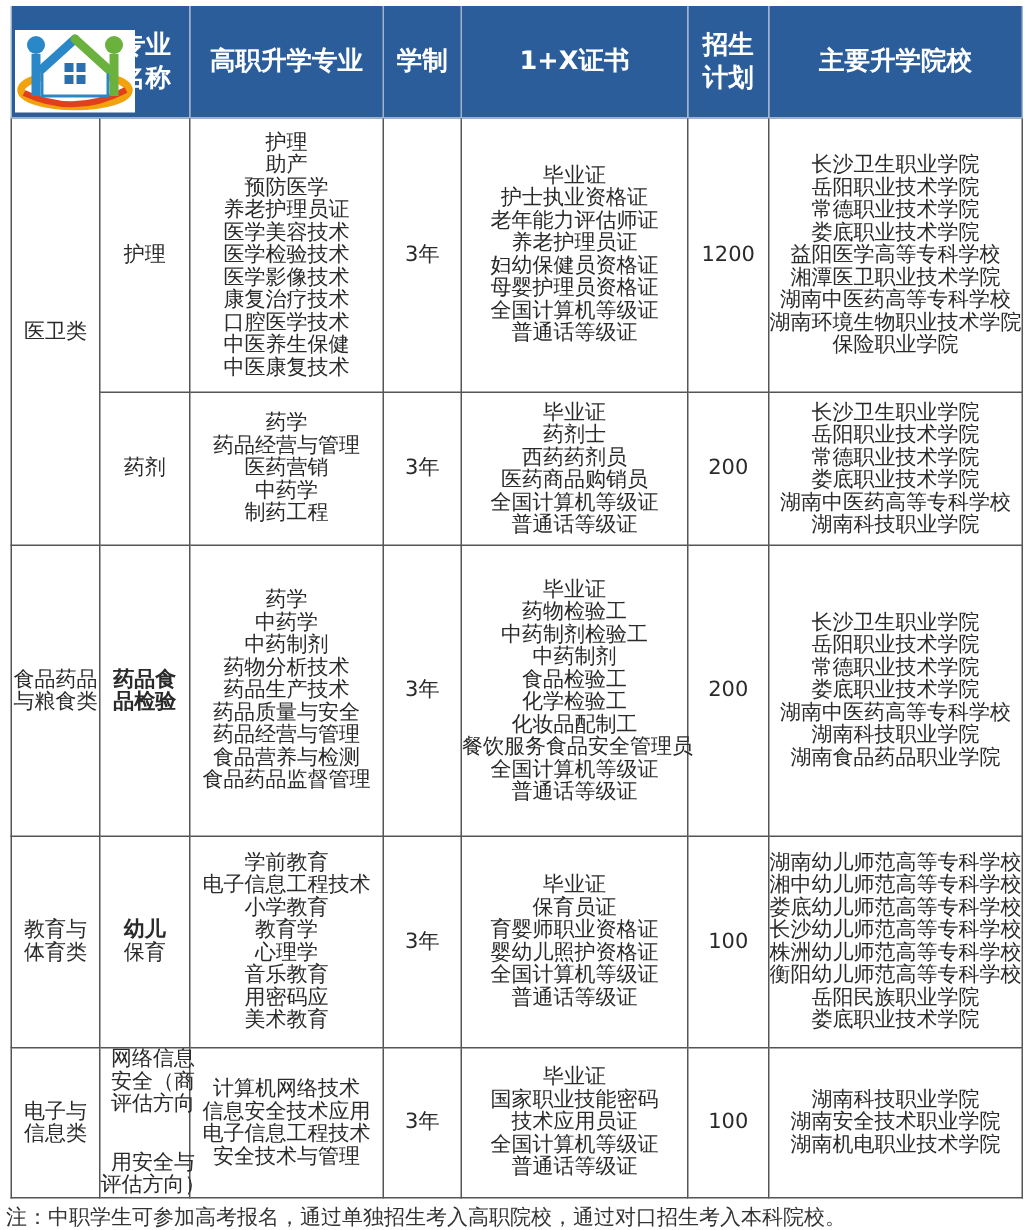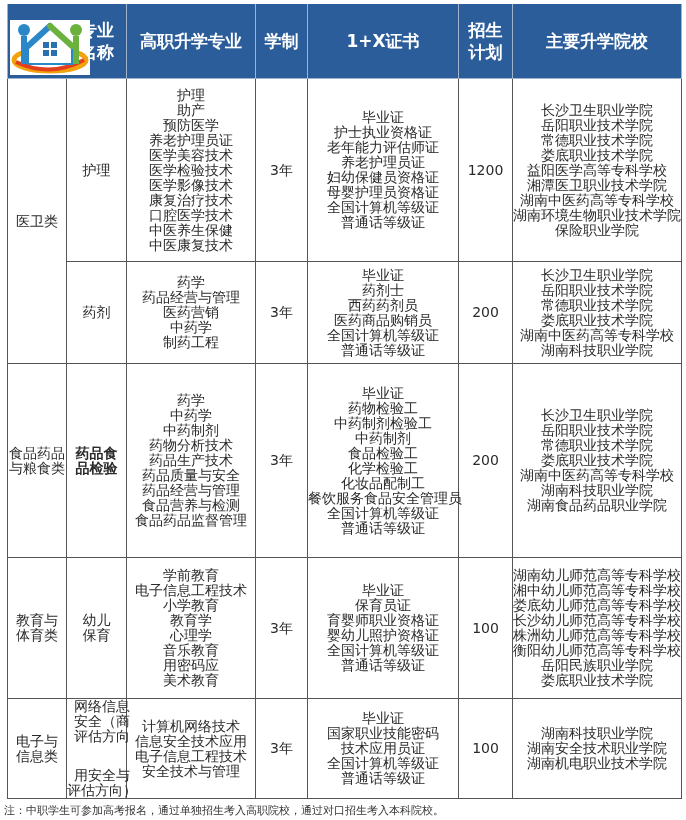--- a/index.html
+++ b/index.html
@@ -5,21 +5,21 @@
   html, body { margin:0; padding:0; background:#ffffff; }
   body { width:686px; height:820px; position:relative; overflow:hidden;
          font-family:"DejaVu Sans","Liberation Sans",sans-serif; color:#2a2a2a; }
   table.grid { position:absolute; left:7px; top:4px; border-collapse:collapse; table-layout:fixed; width:674px; }
   table.grid th, table.grid td { border:1px solid #555; text-align:center; vertical-align:middle; padding:0; }
   table.grid thead th { background:#2b5d9b; color:#ffffff; font-weight:bold; font-size:17px; height:74px; line-height:22px; border-color:#9fb3cc; border-top:none; }
   table.grid tbody td { font-size:14px; line-height:15px; }
   .lines span { display:block; white-space:nowrap; }
   .cat, .maj { font-size:10.5px; line-height:15px; }
   .maj-wrap { display:inline-block; text-align:center; }
-  .note { position:absolute; left:4px; top:803px; font-size:11px; color:#333; white-space:nowrap; }
+  .note { position:absolute; left:4px; top:803px; font-size:14px; color:#333; white-space:nowrap; }
   .logo { position:absolute; left:10px; top:20px; width:80px; height:55px; background:#ffffff; }
 </style>
 </head>
 <body>
 
 <table class="grid">
   <colgroup>
     <col style="width:59px">
       <col style="width:60px">
       <col style="width:129px">
@@ -169,21 +169,21 @@
           <span>湖南食品药品职业学院</span>
         </td>
       </tr>
       <tr style="height: 141px;">
         <td rowspan="1" class="cat lines">
           <span>教育与</span>
           <span>体育类</span>
         </td>
         <td class="maj lines">
           <div class="">
-            <span style="display: block;">幼儿</span>
+            <span style="display: block; font-weight: bold;">幼儿</span>
             <span style="display: block;">保育</span>
           </div>
         </td>
         <td class="lines">
           <span>学前教育</span>
           <span>电子信息工程技术</span>
           <span>小学教育</span>
           <span>教育学</span>
           <span>心理学</span>
           <span>音乐教育</span>

